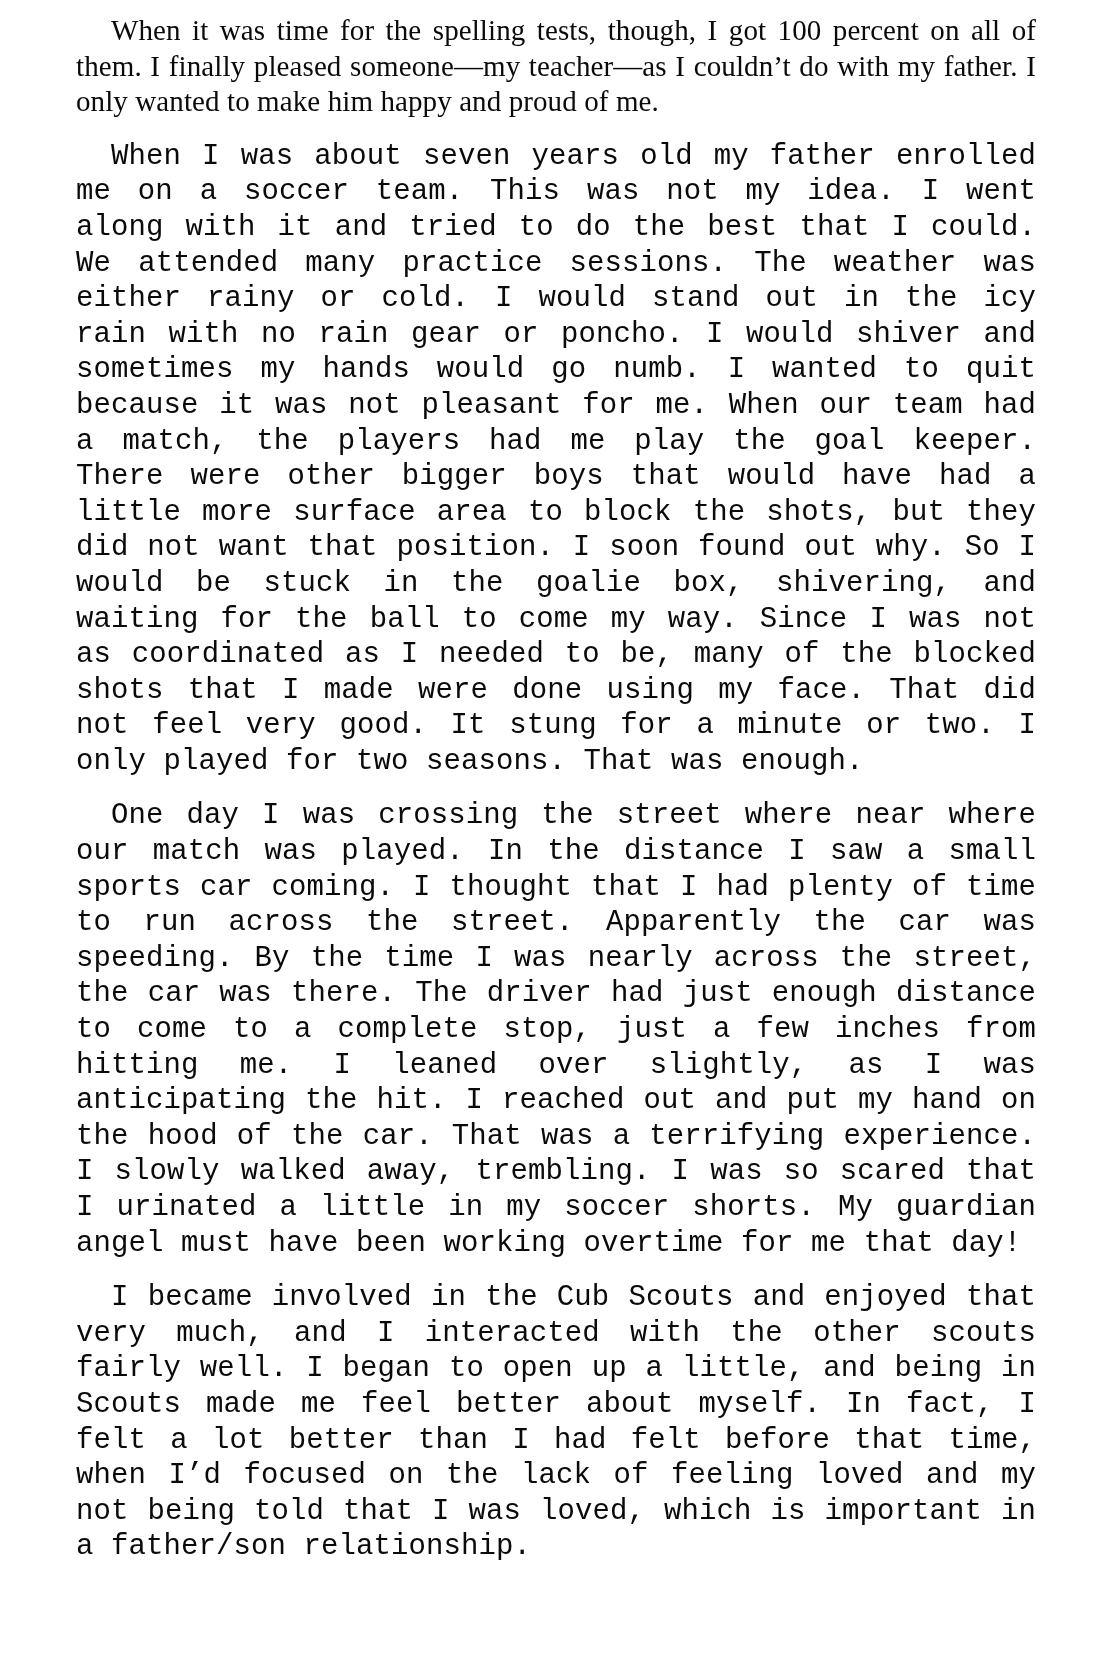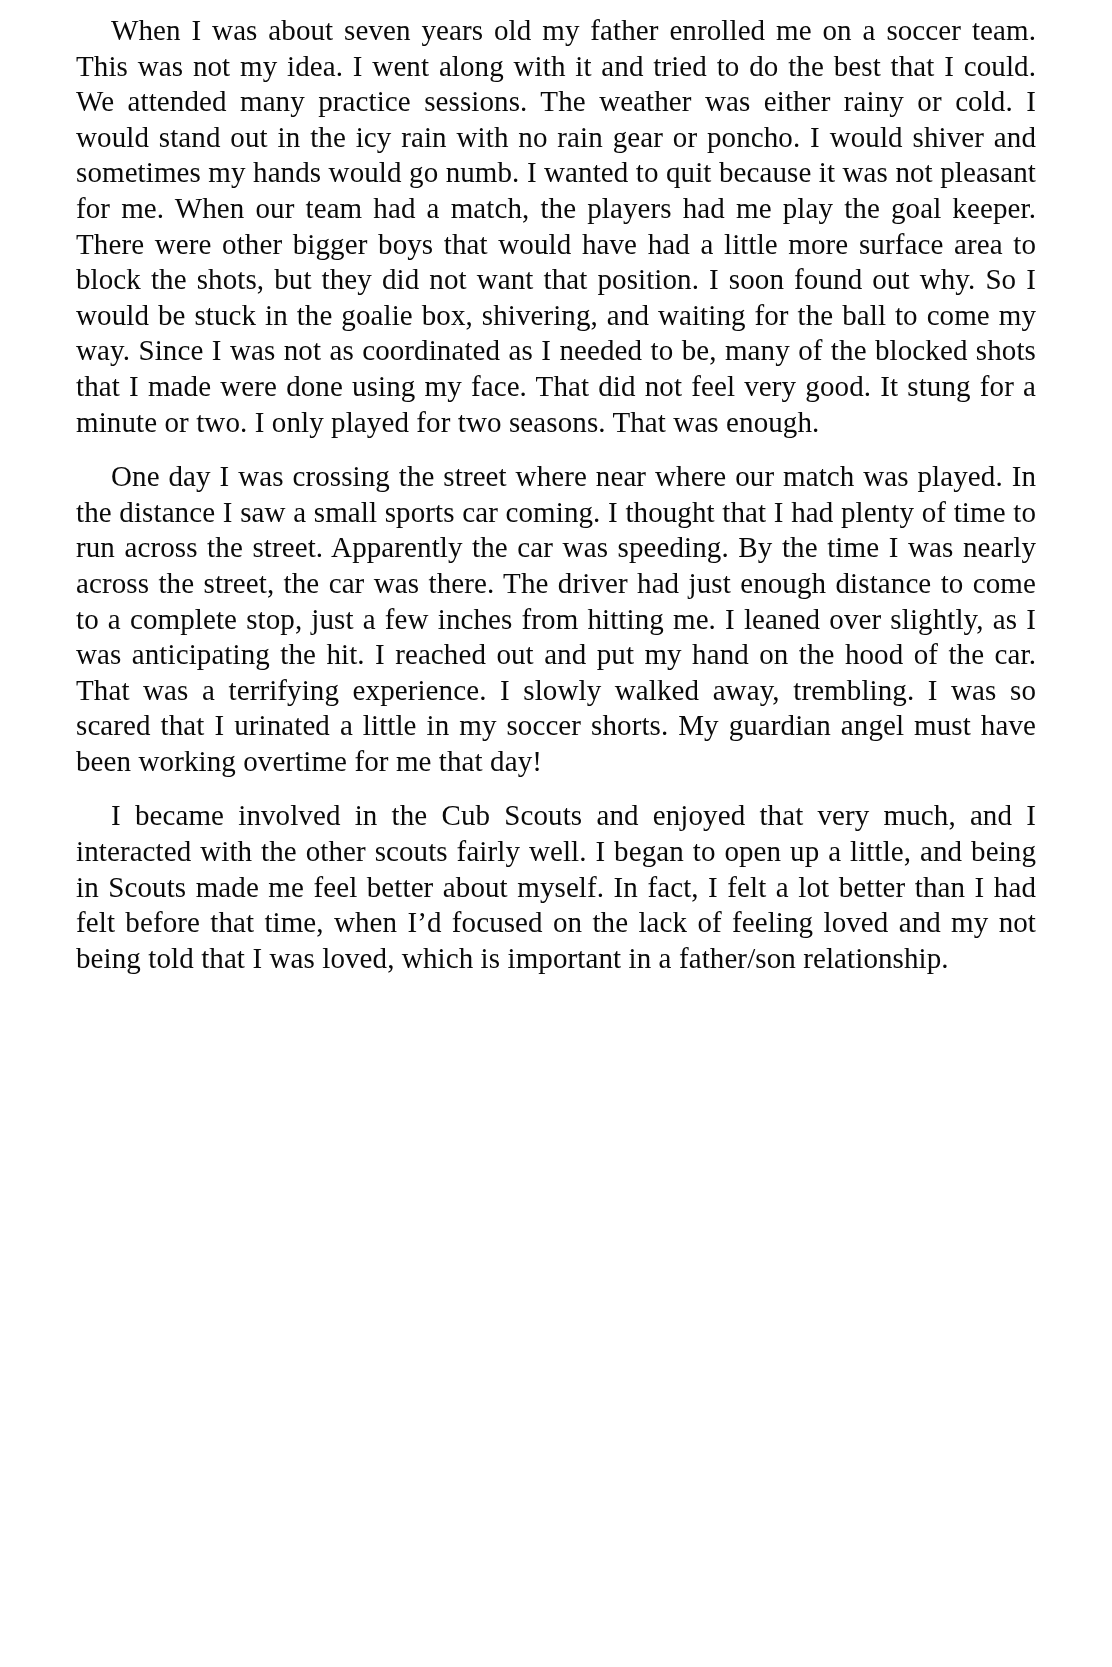--- a/index.html
+++ b/index.html
@@ -25,24 +25,26 @@
     font-size: 29px;
     line-height: 35.6px;
     color: #0a0a0a;
     text-align: justify;
     text-indent: 35px;
     letter-spacing: 0.1px;
     hyphens: none;
   }
   .text-block p + p {
     margin-top: 19px;
+    font-family: Liberation Mono, monospace;
   }
 </style>
 </head>
 <body>
 
 <div class="page">
   <div class="text-block">
+    <p>When it was time for the spelling tests, though, I got 100 percent on all of them. I finally pleased someone—my teacher—as I couldn’t do with my father. I only wanted to make him happy and proud of me.</p>
     <p>When I was about seven years old my father enrolled me on a soccer team. This was not my idea. I went along with it and tried to do the best that I could. We attended many practice sessions. The weather was either rainy or cold. I would stand out in the icy rain with no rain gear or poncho. I would shiver and sometimes my hands would go numb. I wanted to quit because it was not pleasant for me. When our team had a match, the players had me play the goal keeper. There were other bigger boys that would have had a little more surface area to block the shots, but they did not want that position. I soon found out why. So I would be stuck in the goalie box, shivering, and waiting for the ball to come my way. Since I was not as coordinated as I needed to be, many of the blocked shots that I made were done using my face. That did not feel very good. It stung for a minute or two. I only played for two seasons. That was enough.</p>
     <p>One day I was crossing the street where near where our match was played. In the distance I saw a small sports car coming. I thought that I had plenty of time to run across the street. Apparently the car was speeding. By the time I was nearly across the street, the car was there. The driver had just enough distance to come to a complete stop, just a few inches from hitting me. I leaned over slightly, as I was anticipating the hit. I reached out and put my hand on the hood of the car. That was a terrifying experience. I slowly walked away, trembling. I was so scared that I urinated a little in my soccer shorts. My guardian angel must have been working overtime for me that day!</p>
     <p>I became involved in the Cub Scouts and enjoyed that very much, and I interacted with the other scouts fairly well. I began to open up a little, and being in Scouts made me feel better about myself. In fact, I felt a lot better than I had felt before that time, when I’d focused on the lack of feeling loved and my not being told that I was loved, which is important in a father/son relationship.</p>
   </div>
 </div>
 
 </body></html>

